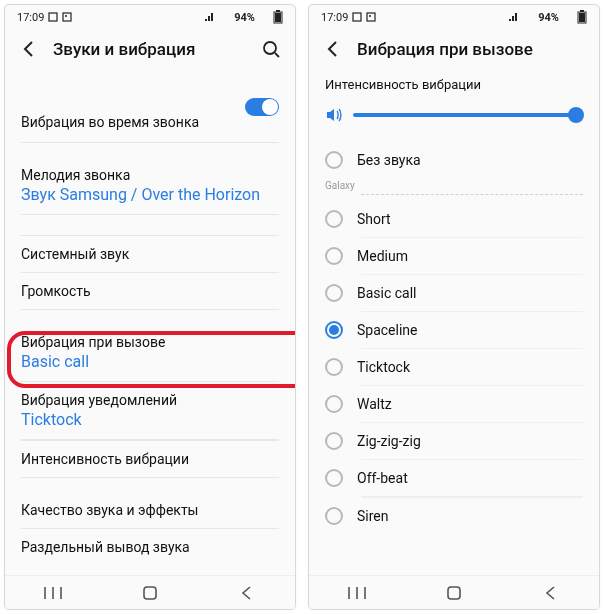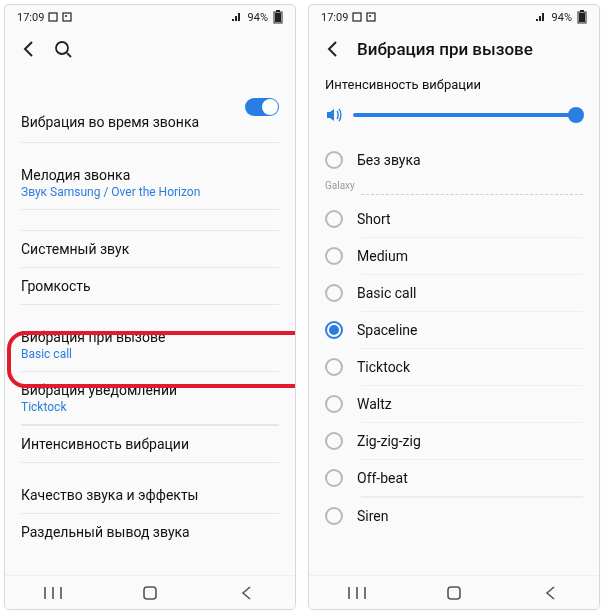--- a/index.html
+++ b/index.html
@@ -1,27 +1,27 @@
 <!DOCTYPE html>
 <html><head>
 <meta charset="utf-8">
 <style>
   * { box-sizing: border-box; margin: 0; padding: 0; font-family: -apple-system, "Segoe UI", Roboto, Arial, sans-serif; }
   body { background: #fff; width: 604px; height: 614px; display: flex; gap: 12px; padding: 4px; }
   .phone { flex: 1; border: 1px solid #d8d8d8; border-radius: 5px; background: #fafafa; display: flex; flex-direction: column; overflow: hidden; box-shadow: 0 0 2px rgba(0,0,0,0.05); position: relative; }
   .statusbar { height: 24px; display: flex; align-items: center; justify-content: space-between; padding: 0 12px; font-size: 11px; color: #222; }
   .statusbar .sb-left { display: flex; align-items: center; gap: 4px; }
-  .statusbar .sb-right { display: flex; align-items: center; gap: 5px; }
+  .statusbar .sb-right { display: flex; align-items: center; gap: 18px; font-weight: bold; }
   .ic { display: inline-flex; align-items: center; justify-content: center; }
   .header { display: flex; align-items: center; padding: 10px 14px 14px; gap: 14px; }
   .header .title { font-size: 17px; font-weight: 500; color: #111; flex: 1; }
   .content { flex: 1; overflow: hidden; padding: 0 0 0 0; }
   .row { padding: 10px 16px; cursor: pointer; }
   .row .lbl { font-size: 14px; color: #111; }
-  .row .sub { font-size: 12px; color: #2a7de1; margin-top: 2px; }
+  .row .sub { font-size: 16px; color: #2a7de1; margin-top: 2px; }
   .switchrow { display: flex; align-items: center; justify-content: space-between; padding: 10px 16px 12px; }
   .switchrow .lbl { font-size: 14px; color: #111; margin-top: 31px; }
   .switch { width: 34px; height: 18px; background: #2a7de1; border-radius: 10px; position: relative; }
   .switch::after { content: ""; position: absolute; right: 1px; top: 1px; width: 16px; height: 16px; border-radius: 50%; background: #fff; }
   .sep { height: 1px; background: #e6e6e6; margin: 0 16px; }
   .gap { height: 14px; }
   .navbar { height: 34px; display: flex; align-items: center; justify-content: space-around; border-top: 1px solid #eee; background: #fafafa; }
   .nav-ic { width: 22px; height: 22px; display: flex; align-items: center; justify-content: center; }
   .highlight { position: absolute; border: 4px solid #e11b2c; border-radius: 18px; pointer-events: none; }
   
@@ -73,20 +73,21 @@
         </span>
     </div>
   </div>
 
   <div class="header">
     <span class="ic">
         <svg width="20" height="20" viewBox="0 0 20 20">
           <path d="M13 3l-7 7 7 7" fill="none" stroke="#222" stroke-width="2"></path>
         </svg>
       </span>
+    <div class="title">Звуки и вибрация</div>
     <span class="ic">
         <svg width="20" height="20" viewBox="0 0 20 20">
           <circle cx="9" cy="9" r="6" fill="none" stroke="#222" stroke-width="1.8"></circle>
           <path d="M14 14l4 4" stroke="#222" stroke-width="1.8"></path>
         </svg>
       </span>
   </div>
 
   <div class="content">
     <div class="switchrow">

